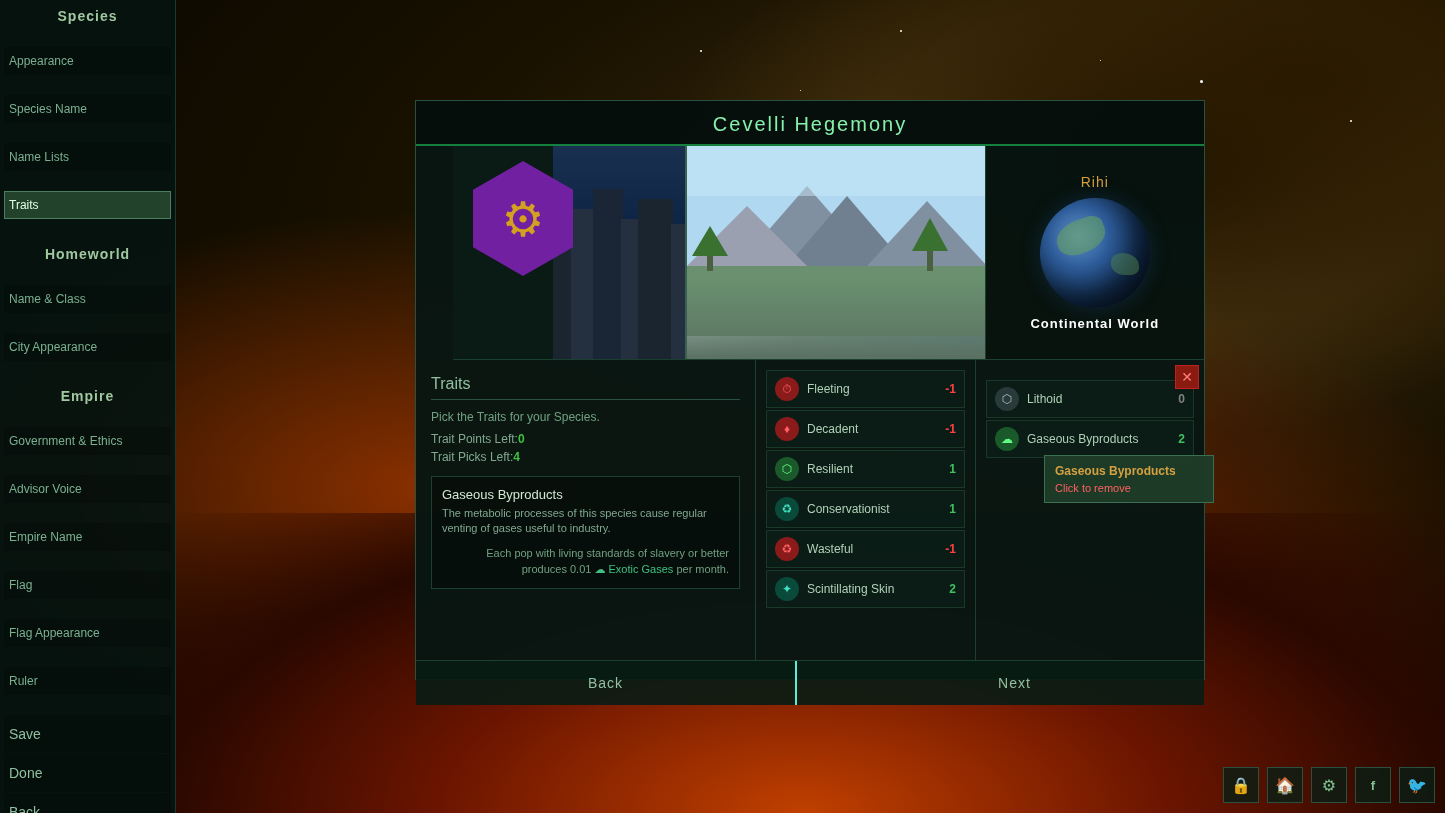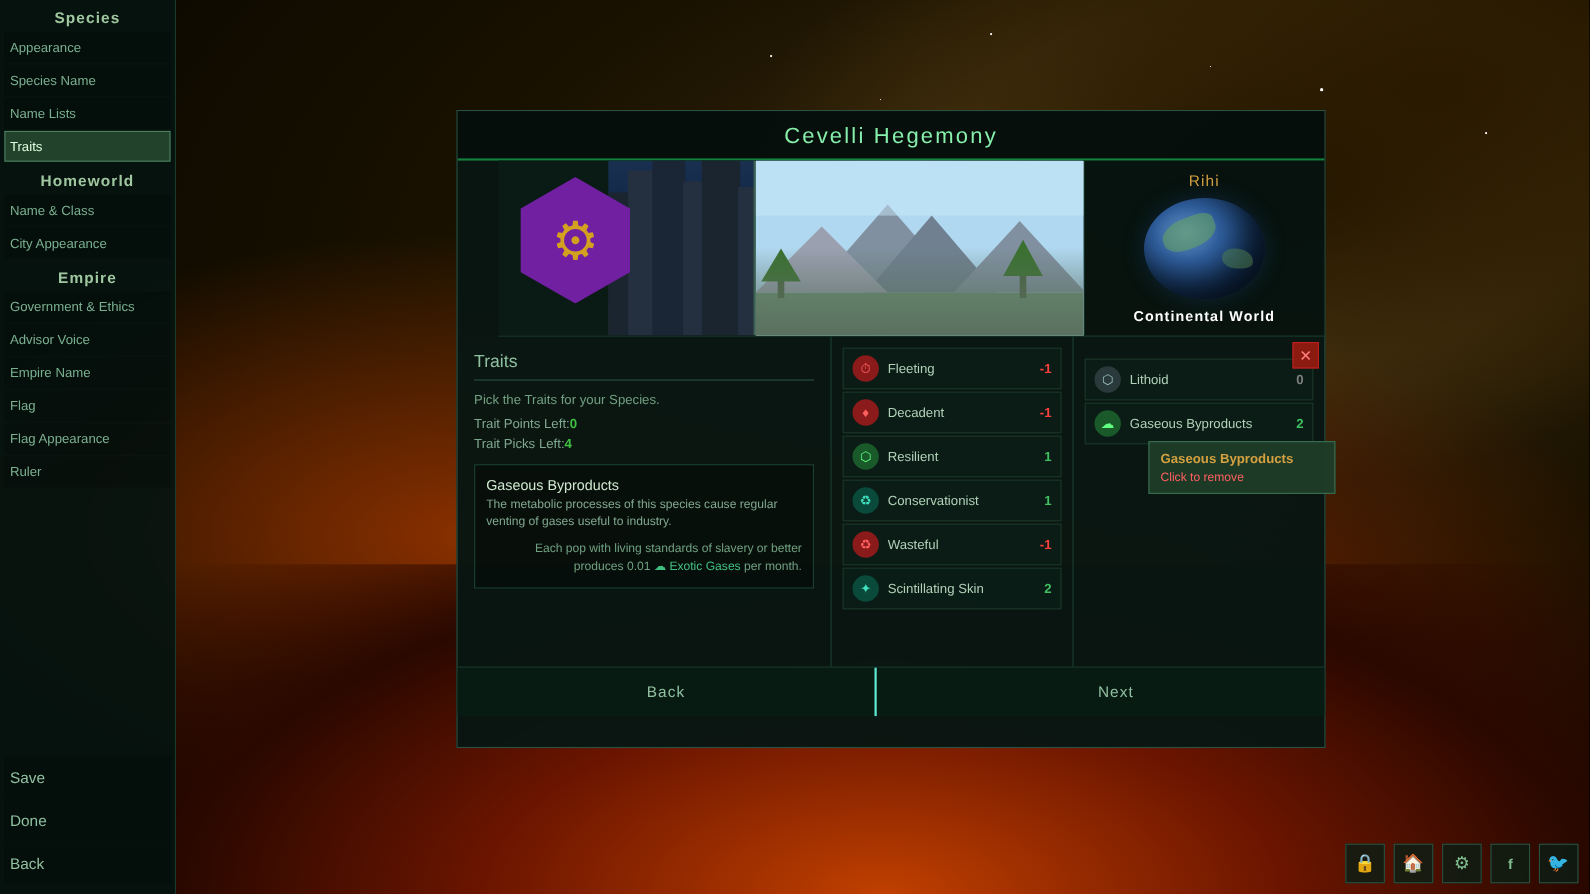--- a/index.html
+++ b/index.html
@@ -47,27 +47,28 @@
       background: radial-gradient(ellipse at 80% 20%, #2a1a00 0%, transparent 60%),
                   radial-gradient(ellipse at 60% 40%, #1a0f00 0%, transparent 50%);
       z-index: 1;
     }
 
     
     .sidebar {
       position: absolute;
       left: 0;
       top: 0;
-      width: 160px;
+      width: 176px;
       height: 813px;
       background: rgba(5, 20, 15, 0.92);
       border-right: 1px solid #1a3a2a;
       z-index: 10;
       display: flex;
       flex-direction: column;
+      gap: 18px;
     }
 
     .sidebar-section-label {
       text-align: center;
       color: #a0c8a0;
       font-size: 14px;
       font-weight: bold;
       padding: 8px 0 4px;
       letter-spacing: 1px;
     }
@@ -137,21 +138,21 @@
       color: #86efac;
       font-size: 20px;
       padding: 12px 0 8px;
       letter-spacing: 2px;
       background: rgba(0,0,0,0.3);
       border-bottom: 2px solid #15803d;
     }
 
     .dialog-banner {
       display: flex;
-      height: 160px;
+      height: 214px;
       border-bottom: 1px solid #1a4030;
       margin-left: 37px;
     }
 
     .banner-left {
       width: 560px;
       position: relative;
       overflow: hidden;
       background: #0a1a14;
     }

